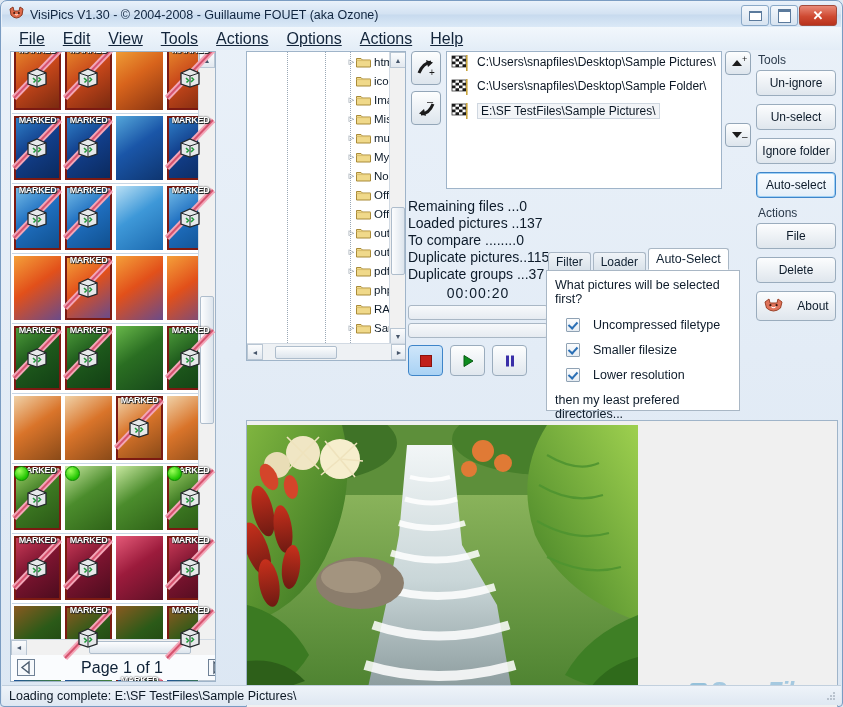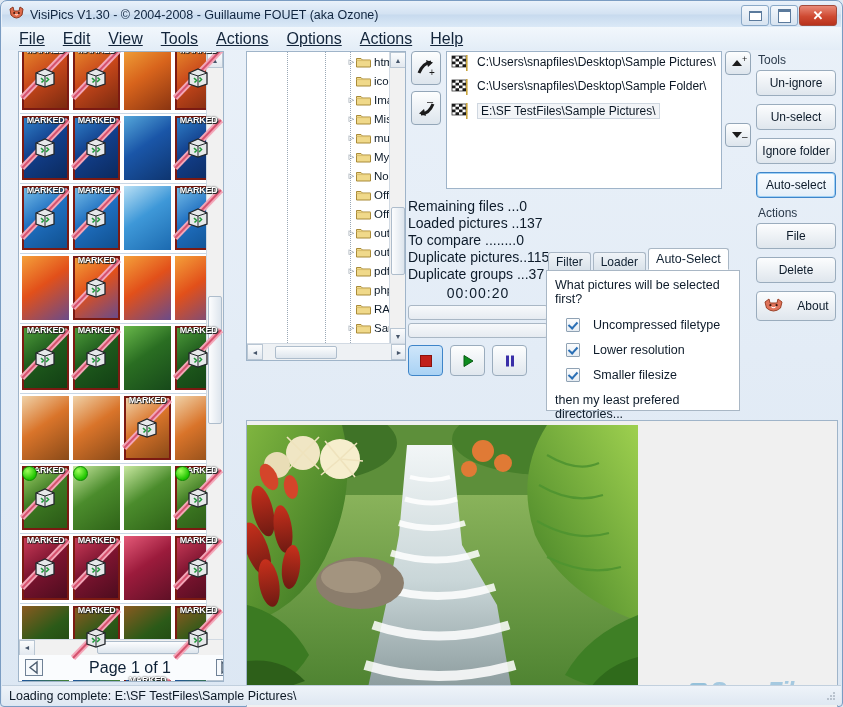--- a/index.html
+++ b/index.html
@@ -37,21 +37,21 @@
     position:absolute;left:1px;top:26px;width:839px;height:23px;
     background:linear-gradient(180deg,#f2f7fc,#e3edf7);
     display:flex;align-items:center;padding-left:8px;box-sizing:border-box;
   }
   .menuitem{padding:2px 9px;font-size:16px;color:#12243a;cursor:default;border-radius:2px;text-decoration:underline;}
   
   .client{position:absolute;left:1px;top:49px;width:839px;height:656px;}
 
   
   .thumbpanel{
-    position:absolute;left:16px;top:1px;width:206px;height:631px;
+    position:absolute;left:8px;top:1px;width:206px;height:631px;
     background:#fdfdfd;border:1px solid #9fb4c9;box-sizing:border-box;overflow:hidden;
   }
   .thumbgrid{position:absolute;left:1px;top:-8px;width:205px;}
   .trow{position:relative;height:69px;display:flex;border-bottom:1px solid #c8d6e4;background:#fff;}
   .cell{position:relative;width:51px;height:68px;overflow:hidden;box-sizing:border-box;}
   .cell .ph{position:absolute;inset:2px;}
   .cell.marked .ph{border:2px solid #7c1a12;box-sizing:border-box;}
   .mark-label{
     position:absolute;left:0px;top:1px;width:51px;text-align:center;
     font-size:9px;font-weight:bold;color:#fff;letter-spacing:-0.3px;
@@ -922,25 +922,25 @@
         </div>
       <div class="tabpanel">
         <div class="tq">What pictures will be selected first?</div>
         <div id="autoselect-options">
             <div class="crow">
               <span class="cbox checked"></span>
               <span class="clabel">Uncompressed filetype</span>
             </div>
             <div class="crow">
               <span class="cbox checked"></span>
-              <span class="clabel">Lower resolution</span>
+              <span class="clabel">Smaller filesize</span>
             </div>
             <div class="crow">
               <span class="cbox checked"></span>
-              <span class="clabel">Smaller filesize</span>
+              <span class="clabel">Lower resolution</span>
             </div>
           </div>
         <div class="tfoot">then my least prefered directories...</div>
       </div>
     </div>
 
     <div class="rail">
       <div class="grouplabel">Tools</div>
       <div id="tool-buttons">
           <div class="rbtn">Un-ignore</div>

